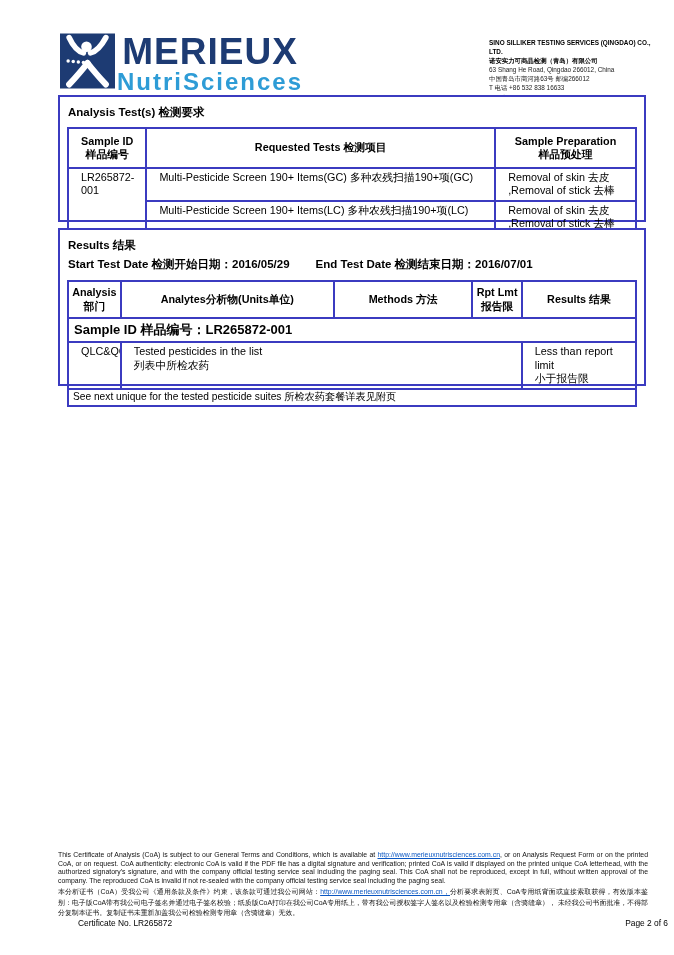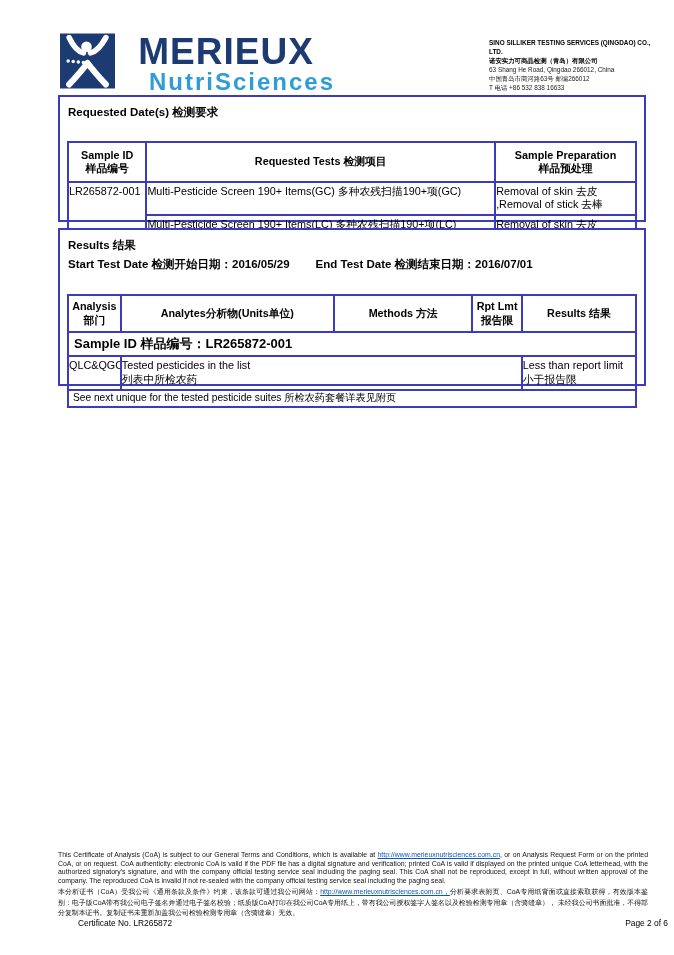--- a/index.html
+++ b/index.html
@@ -13,43 +13,43 @@
   
   .logo-wrap { position: absolute; left: 60px; top: 33px; display: flex; }
   .logo-icon { width: 55px; height: 56px; flex: 0 0 auto; }
   .logo-text { margin-left: 2px; line-height: 1; text-align: center; }
   .logo-brand {
     font-size: 37px; font-weight: bold; letter-spacing: 1px;
     color: #1d3b73; font-family: "Liberation Sans", sans-serif;
   }
   .logo-sub {
     font-size: 24px; font-weight: bold; letter-spacing: 2px;
-    color: #2e9cd6; margin-top: 0px; margin-left: 32px;
+    color: #2e9cd6; margin-top: 0px;
   }
   .company-info {
     position: absolute; left: 489px; top: 38px; width: 172px;
     font-size: 6.4px; line-height: 1.42; color: #222;
   }
   .company-info .b { font-weight: bold; color: #000; }
 
   
   .secbox {
     position: absolute; left: 58px; width: 588px;
     border: 2px solid #3b3bc0; background: #fff; padding: 6px 7px 7px 7px;
   }
   .box-requested { top: 95px; height: 127px; }
   .box-results  { top: 228px; height: 158px; }
 
   .sec-title { font-size: 11.5px; font-weight: bold; padding: 2px 0 7px 1px; }
   .dates-line { font-size: 11.5px; font-weight: bold; padding: 1px 0 8px 1px; }
   .dates-line span + span { margin-left: 26px; }
 
-  table { border-collapse: collapse; width: 100%; table-layout: fixed; margin-top: 14px; }
+  table { border-collapse: collapse; width: 100%; table-layout: fixed; }
   td, th {
-    border: 2px solid #3b3bc0; font-size: 10.8px; padding: 2px 0;
+    border: 2px solid #3b3bc0; font-size: 10.8px; padding: 2px 12px;
     vertical-align: top; text-align: left; white-space: pre-line;
     line-height: 1.25; overflow: hidden;
   }
   th { font-weight: bold; text-align: center; vertical-align: middle; padding: 4px 2px; }
   .t-req .c1 { width: 13.8%; }
   .t-req .c2 { width: 61.4%; border-radius: 6px; }
   .t-req .c3 { width: 24.8%; }
   .t-req td { height: 28px; }
   .t-req th { height: 40px; }
 
@@ -103,21 +103,21 @@
   <div class="company-info">
     <div class="b">SINO SILLIKER TESTING SERVICES (QINGDAO) CO., LTD.</div>
     <div class="b">诺安实力可商品检测（青岛）有限公司</div>
     <div>63 Shang He Road, Qingdao 266012, China</div>
     <div>中国青岛市商河路63号 邮编266012</div>
     <div>T 电话 +86 532 838 16633</div>
     <div>F 传真 +86 532 838 19388 / 83847900</div>
   </div>
 
   <div class="secbox box-requested">
-    <div class="sec-title">Requested Date(s) 检测要求</div>
+    <div class="sec-title">Analysis Test(s) 检测要求</div>
     <table class="t-req">
       <tbody>
           <tr>
         <th class="c1">Sample ID
 样品编号</th>
         <th class="c2">Requested Tests 检测项目</th>
         <th class="c3">Sample Preparation
 样品预处理</th>
       </tr>
       <tr>

